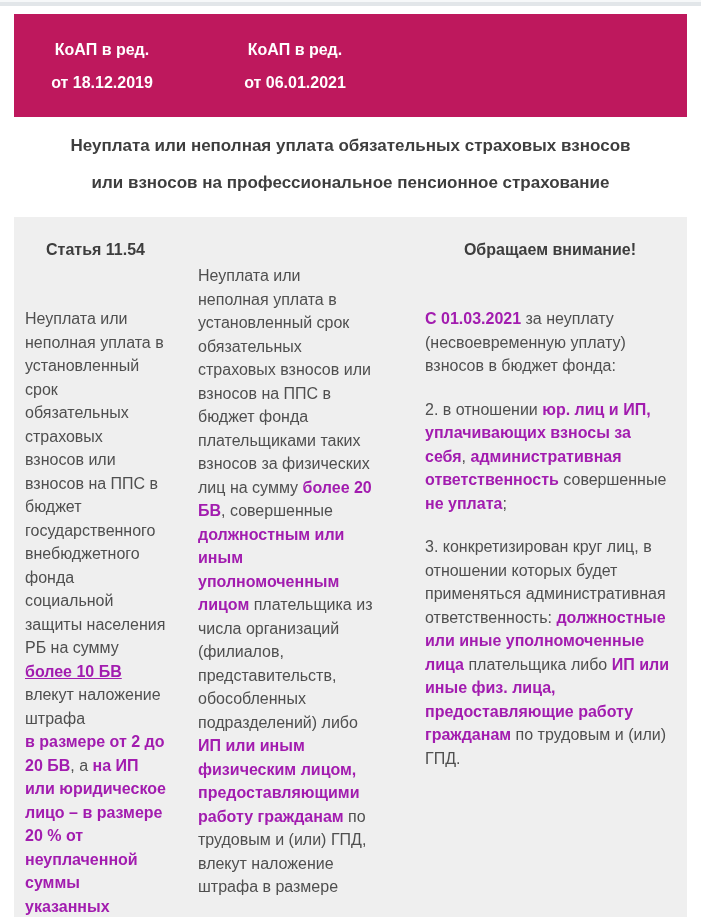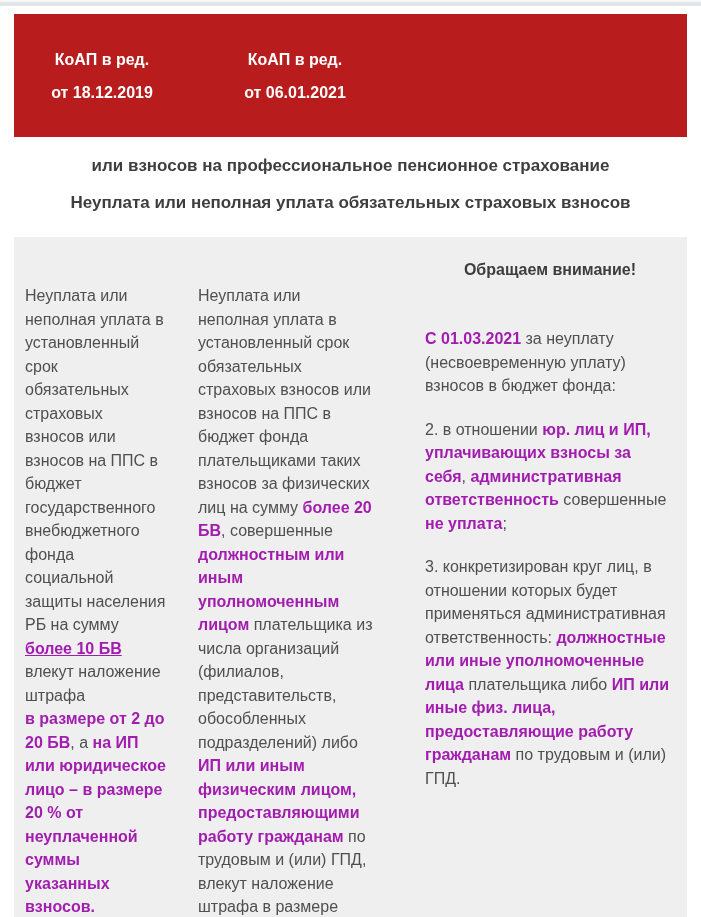--- a/index.html
+++ b/index.html
@@ -10,22 +10,22 @@
     font-family: "Liberation Sans", sans-serif;
   }
   .top-line-light { height: 2px; background: #f6f8f9; }
   .top-line { height: 4px; background: #e2e6e9; }
   .page-inner { margin: 0 14px; }
   .grid { display: grid; grid-template-columns: 176px 210px 287px; }
 
   
   .band {
     margin-top: 8px;
-    background: #b91c1c;
-    height: 123px;
+    background: #be185d;
+    height: 103px;
   }
   .band-cell {
     display: flex; flex-direction: column;
     align-items: center; justify-content: center;
     row-gap: 14px;
     color: #ffffff; font-weight: bold; font-size: 16px; line-height: 19px;
     text-align: center;
   }
 
   
@@ -71,26 +71,27 @@
         <span>КоАП в ред.</span>
         <span>от 18.12.2019</span>
       </div>
       <div class="band-cell">
         <span>КоАП в ред.</span>
         <span>от 06.01.2021</span>
       </div>
     </div>
 
     <div class="title-block">
+      <p>Неуплата или неполная уплата обязательных страховых взносов</p>
       <p>или взносов на профессиональное пенсионное страхование</p>
-      <p>Неуплата или неполная уплата обязательных страховых взносов</p>
     </div>
 
     <div class="panel grid">
       <div class="cell col1">
+        <p class="cell-h">Статья 11.54</p>
         <div class="cell-body">
             <p><span>Неуплата или неполная уплата в установленный срок обязательных страховых взносов или взносов на ППС в бюджет государственного внебюджетного фонда социальной защиты населения РБ на сумму </span><span class="bold underline">более 10 БВ</span><span> влекут наложение штрафа</span><br><span class="bold">в размере от 2 до 20 БВ</span><span>, а </span><span class="bold">на ИП или юридическое лицо – в размере 20 % от неуплаченной суммы указанных взносов.</span></p>
           </div>
       </div>
       <div class="cell col2">
         <div class="cell-body">
             <p><span>Неуплата или неполная уплата в установленный срок обязательных страховых взносов или взносов на ППС в бюджет фонда плательщиками таких взносов за физических лиц на сумму </span><span class="bold">более 20 БВ</span><span>, совершенные </span><span class="bold">должностным или иным уполномоченным лицом</span><span> плательщика из числа организаций (филиалов, представительств, обособленных подразделений) либо </span><span class="bold">ИП или иным физическим лицом, предоставляющими работу гражданам</span><span> по трудовым и (или) ГПД, влекут наложение штрафа в размере </span></p>
           </div>
       </div>
       <div class="cell col3">

